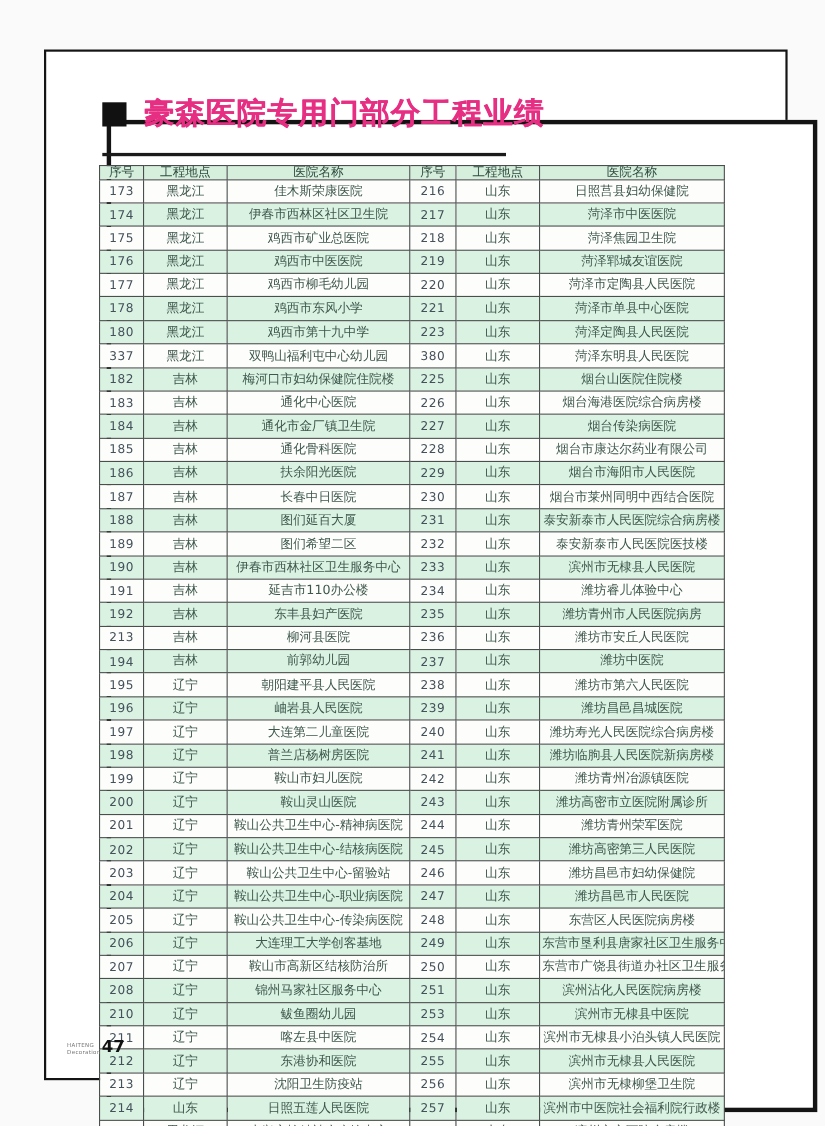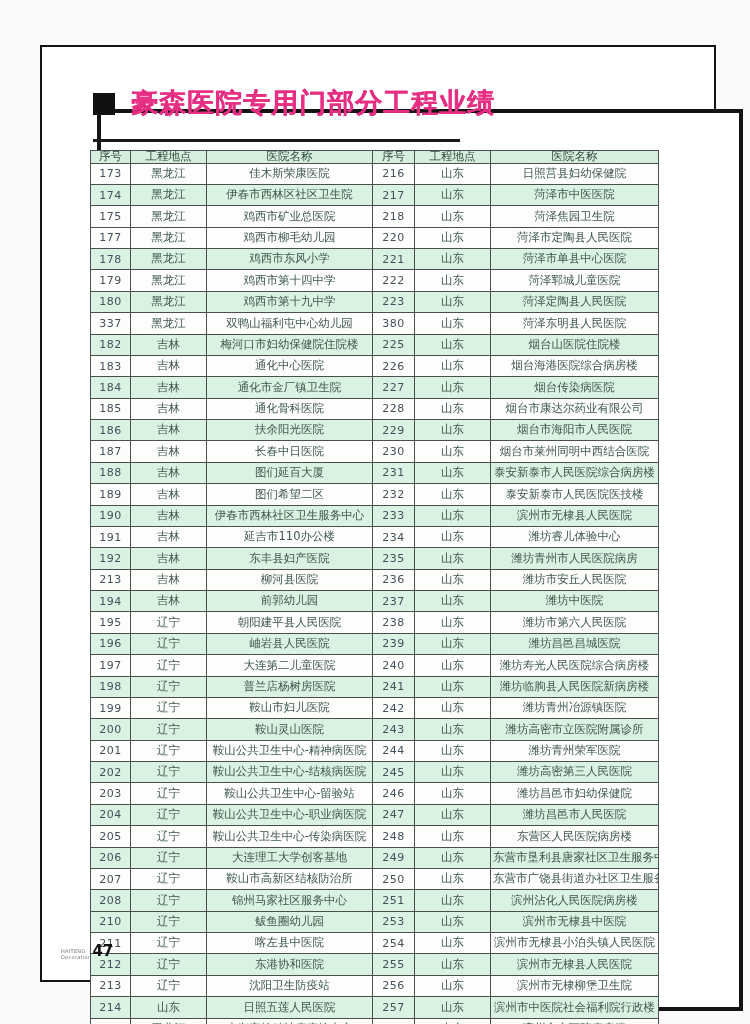--- a/index.html
+++ b/index.html
@@ -145,43 +145,43 @@
           <td>菏泽市中医医院</td>
         </tr>
         <tr>
           <td class="serial">175</td>
           <td>黑龙江</td>
           <td>鸡西市矿业总医院</td>
           <td class="serial">218</td>
           <td>山东</td>
           <td>菏泽焦园卫生院</td>
         </tr>
+        <tr class="alt">
+          <td class="serial">176</td>
+          <td>黑龙江</td>
+          <td>鸡西市中医医院</td>
+          <td class="serial">219</td>
+          <td>山东</td>
+          <td>菏泽郓城友谊医院</td>
+        </tr>
         <tr>
           <td class="serial">177</td>
           <td>黑龙江</td>
           <td>鸡西市柳毛幼儿园</td>
           <td class="serial">220</td>
           <td>山东</td>
           <td>菏泽市定陶县人民医院</td>
         </tr>
         <tr class="alt">
           <td class="serial">178</td>
           <td>黑龙江</td>
           <td>鸡西市东风小学</td>
           <td class="serial">221</td>
           <td>山东</td>
           <td>菏泽市单县中心医院</td>
-        </tr>
-        <tr>
-          <td class="serial">179</td>
-          <td>黑龙江</td>
-          <td>鸡西市第十四中学</td>
-          <td class="serial">222</td>
-          <td>山东</td>
-          <td>菏泽郓城儿童医院</td>
         </tr>
         <tr class="alt">
           <td class="serial">180</td>
           <td>黑龙江</td>
           <td>鸡西市第十九中学</td>
           <td class="serial">223</td>
           <td>山东</td>
           <td>菏泽定陶县人民医院</td>
         </tr>
         <tr>

